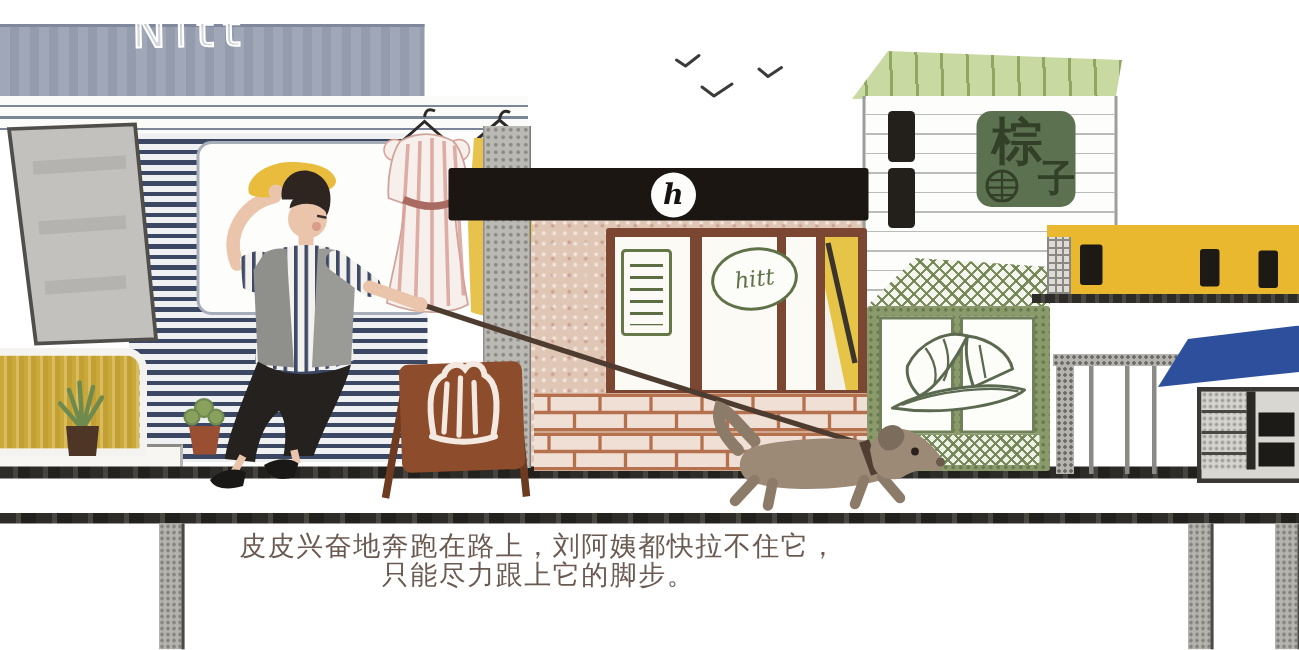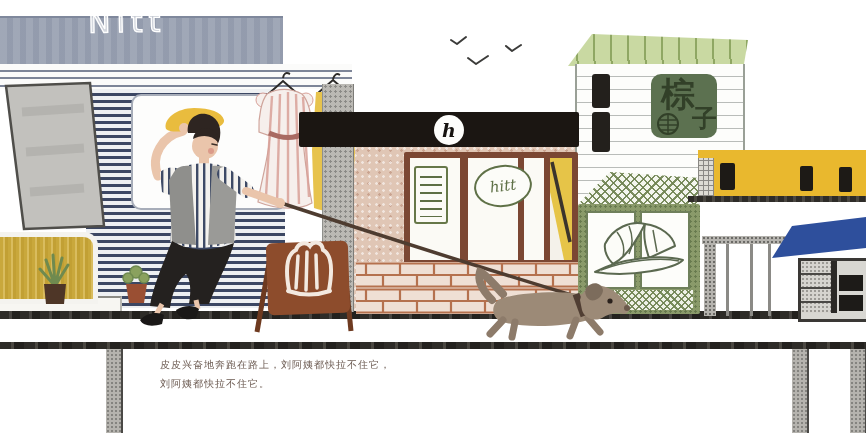--- a/index.html
+++ b/index.html
@@ -108,22 +108,22 @@
   
   .sidewalk{left:0;top:311px;width:866px;height:8px;z-index:1;
     background:repeating-linear-gradient(90deg,#2e2c28 0 9px,#474440 9px 12px,#23211e 12px 20px);}
   .road-edge{left:0;top:342px;width:866px;height:7px;z-index:1;
     background:repeating-linear-gradient(90deg,#2e2c28 0 11px,#4a4741 11px 14px,#23211e 14px 24px);}
   .post{top:349px;width:15px;height:84px;z-index:1;background:#b5b3ae;
     background-image:radial-gradient(#84837f 1px,transparent 1.3px);background-size:4px 4px;
     border-right:2px solid #4a4946;}
 
   
-  .caption{left:160px;top:355px;width:430px;z-index:3;color:#6b5a51;
-    font-size:10px;line-height:19px;letter-spacing:1px;}
+  .caption{left:144px;top:355px;width:430px;z-index:3;color:#6b5a51;
+    font-size:18px;line-height:19px;letter-spacing:1px;text-align:center;}
 
   svg.layer{position:absolute;left:0;top:0;z-index:10;}
   svg.layer-low{position:absolute;left:0;top:0;z-index:4;}
 </style>
 </head>
 <body>
 
 <div class="abs nitt-sign"></div>
 <span class="abs nitt-text">Nitt</span>
 <div class="abs lines-strip"></div>
@@ -321,14 +321,14 @@
     <path d="M188,133 C186,120 196,112 206,114 C216,116 222,125 220,137 C219,143 216,148 212,150 L208,138 C202,132 194,133 188,133 Z" fill="#2e2521"></path>
     <circle cx="205" cy="146" r="13" fill="#eac5ab"></circle>
     <path d="M193,139 C194,129 206,125 214,131 C218,134 219,139 218,142 C212,135 202,134 193,139 Z" fill="#2e2521"></path>
     <circle cx="211" cy="151" r="3" fill="#d89384" opacity=".85"></circle>
     <path d="M212,144 l5,1" stroke="#3a2f28" stroke-width="1.6" stroke-linecap="round"></path>
   </g>
 </svg>
 
 <div class="abs caption">
   <div>皮皮兴奋地奔跑在路上，刘阿姨都快拉不住它，</div>
-  <div>刘阿姨都快拉不住它。</div>
+  <div>只能尽力跟上它的脚步。</div>
 </div>
 
 </body></html>

